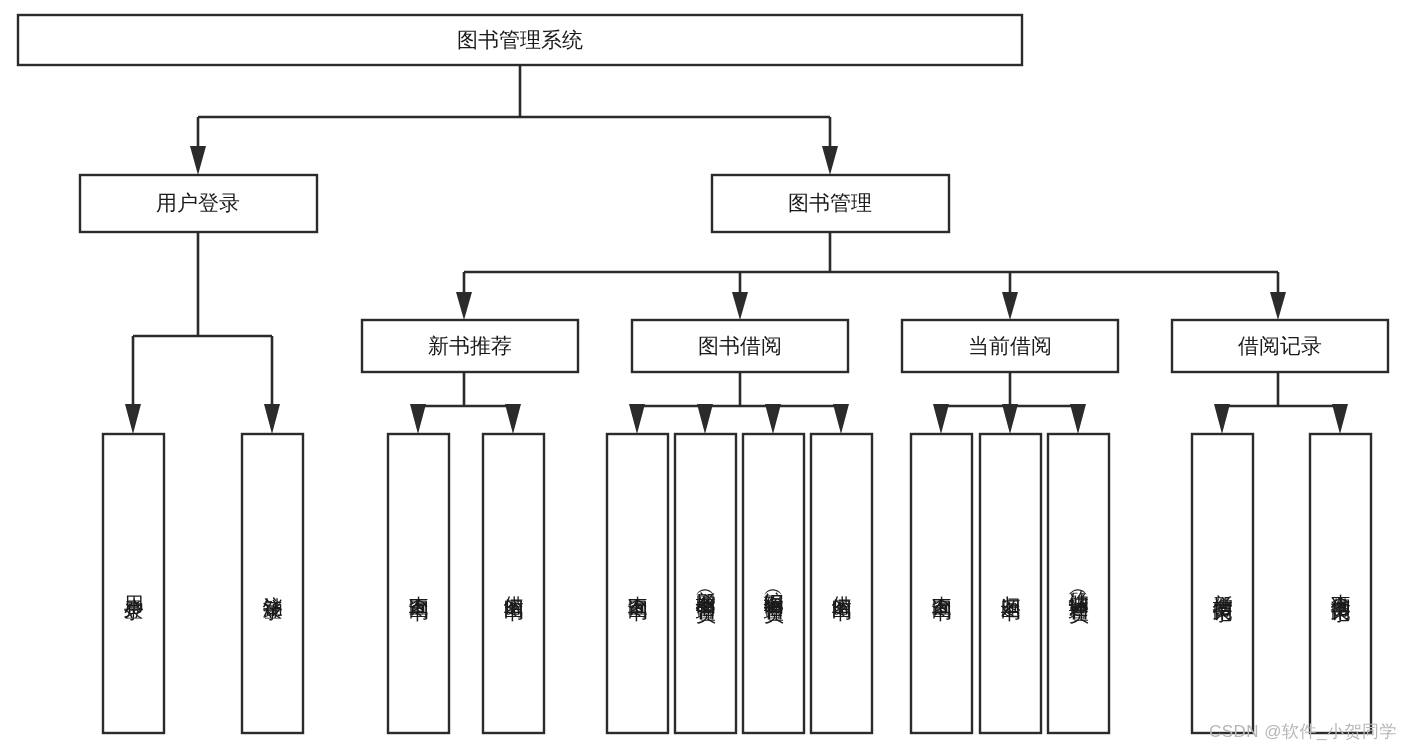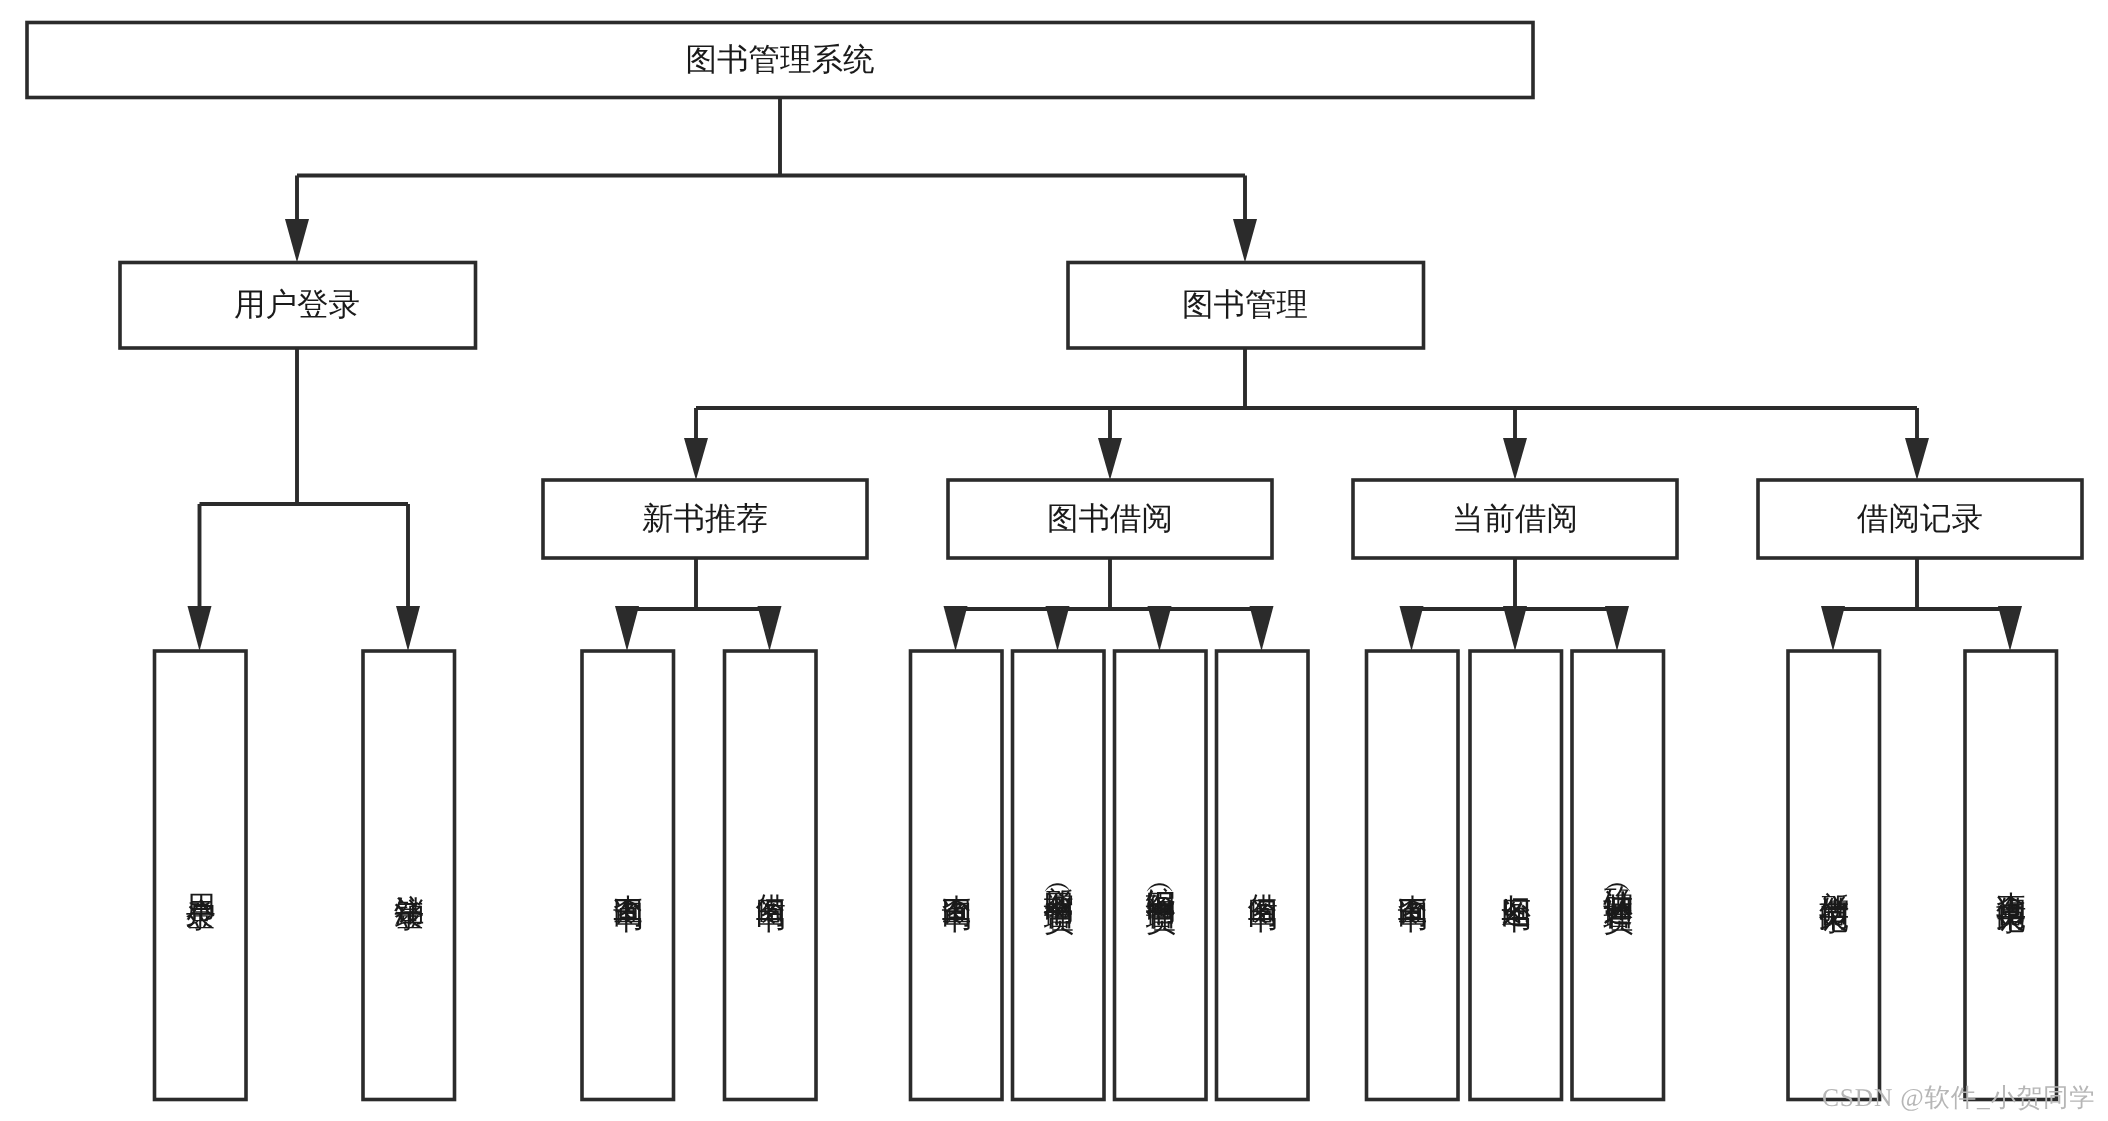--- a/index.html
+++ b/index.html
@@ -61,21 +61,21 @@
     align-items: center;
     justify-content: center;
     text-align: center;
     white-space: nowrap;
     pointer-events: none;
   }
   .watermark {
     position: absolute;
     right: 8px;
     bottom: 4px;
-    font-family: Liberation Serif, serif;
+    font-family: Liberation Sans, sans-serif;
     font-size: 17px;
     color: #b6b6b6;
     letter-spacing: 0.5px;
     user-select: none;
   }
 </style>
 </head>
 <body>
 
 <div id="diagram-root">

